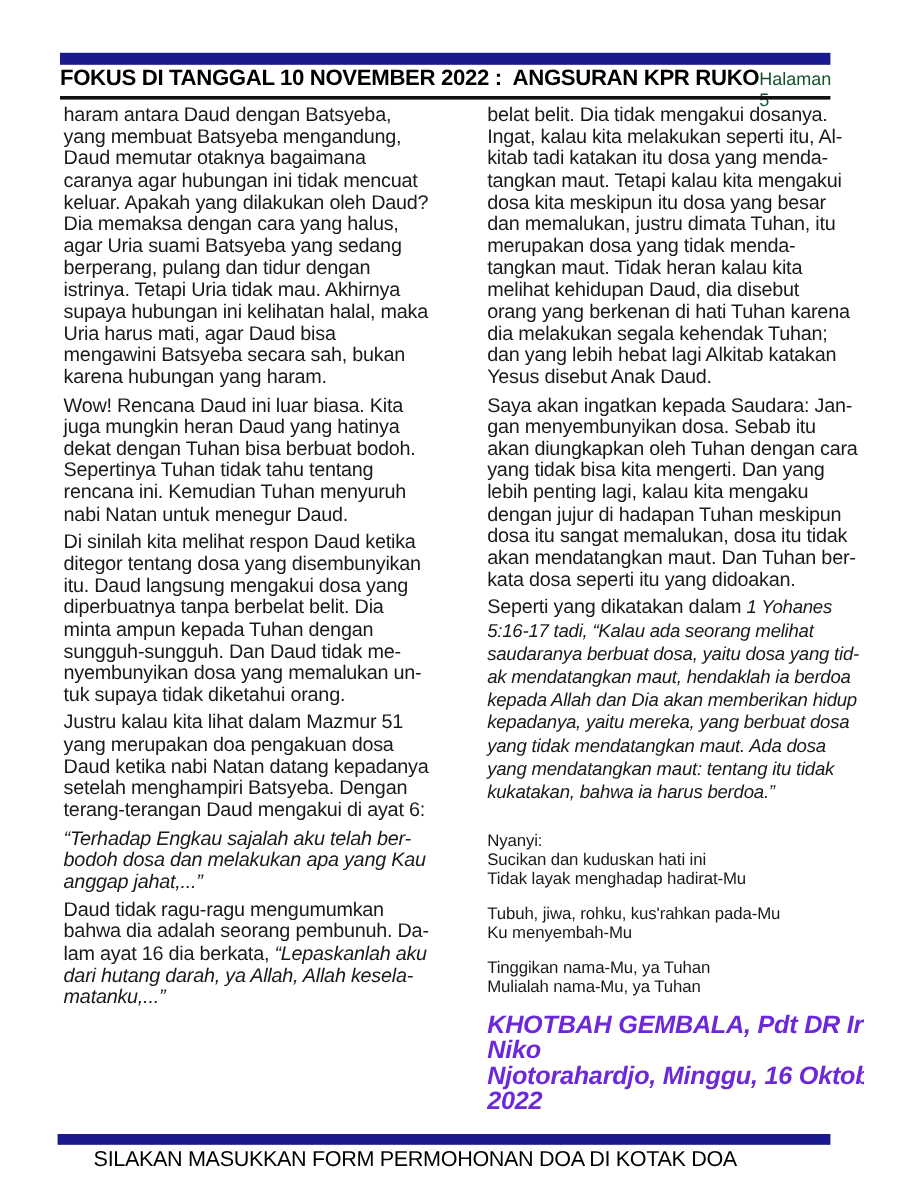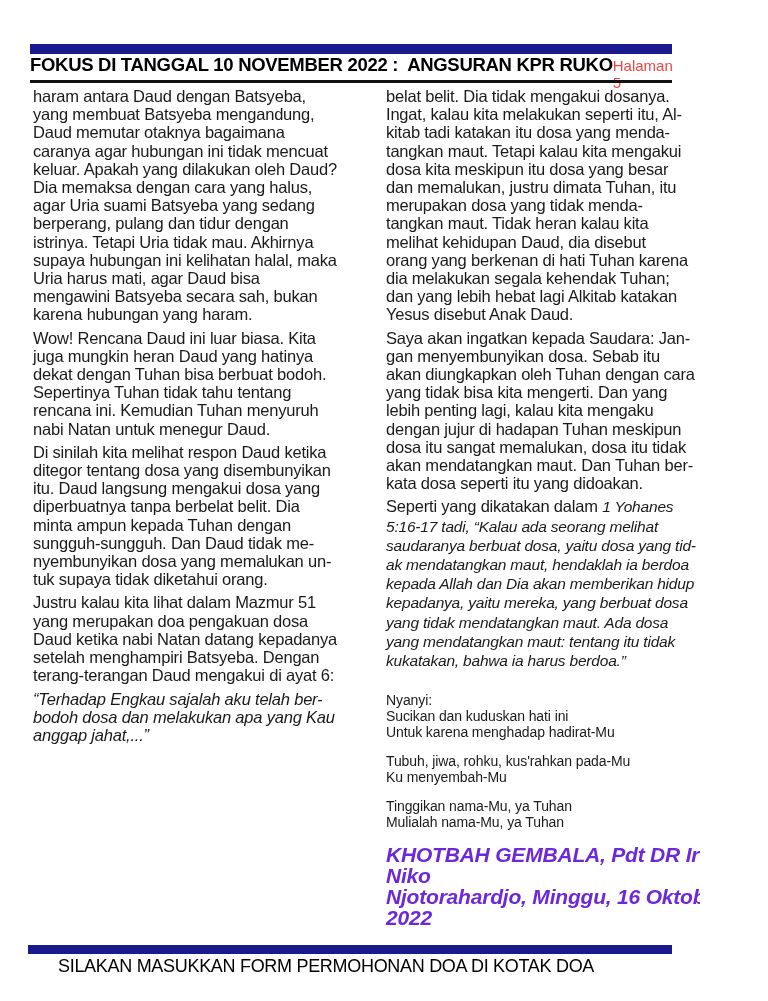--- a/index.html
+++ b/index.html
@@ -3,34 +3,35 @@
 <meta charset="utf-8">
 <style>
   html, body { margin: 0; padding: 0; background: #ffffff; }
   .page {
     position: relative;
     width: 700px; height: 1001px;
     background: #ffffff;
     font-family: "Liberation Sans", "DejaVu Sans", sans-serif;
     color: #1a1a1a;
     overflow: hidden;
+    margin-left: 20px;
   }
   .topbar {
     position: absolute; left: 30px; right: 28px; top: 44px; height: 10px;
     background: #1a1a8e;
   }
   .header-row {
     position: absolute; left: 30px; right: 28px; top: 54px; height: 26px;
     display: flex; align-items: baseline; justify-content: space-between;
   }
   .header-title {
     font-weight: bold; font-size: 18.5px; letter-spacing: -0.3px;
     white-space: pre; color: #000;
   }
-  .page-label { font-size: 15px; color: #ef4444; font-weight: normal; }
+  .page-label { font-size: 15px; color: #14532d; font-weight: normal; }
   .header-rule {
     position: absolute; left: 30px; right: 28px; top: 80px; height: 2.5px;
     background: #111;
   }
   .columns {
     position: absolute; left: 33px; top: 87px; width: 705px;
     display: flex; gap: 1px;
   }
   .col.left  { width: 352px; flex: 0 0 auto; }
   .col.right { width: 342px; flex: 0 0 auto; }
@@ -104,20 +105,25 @@
 nyembunyikan dosa yang memalukan un-
 tuk supaya tidak diketahui orang.</span></p>
         <p class="para"><span>Justru kalau kita lihat dalam Mazmur 51
 yang merupakan doa pengakuan dosa
 Daud ketika nabi Natan datang kepadanya
 setelah menghampiri Batsyeba. Dengan
 terang-terangan Daud mengakui di ayat 6:</span></p>
         <p class="para"><span class="it">“Terhadap Engkau sajalah aku telah ber-
 bodoh dosa dan melakukan apa yang Kau
 anggap jahat,...”</span></p>
+        <p class="para"><span>Daud tidak ragu-ragu mengumumkan
+bahwa dia adalah seorang pembunuh. Da-
+lam ayat 16 dia berkata, </span><span class="it">“Lepaskanlah aku
+dari hutang darah, ya Allah, Allah kesela-
+matanku,...”</span></p>
       </div>
     <div class="col right">
         <p class="para"><span>belat belit. Dia tidak mengakui dosanya.
 Ingat, kalau kita melakukan seperti itu, Al-
 kitab tadi katakan itu dosa yang menda-
 tangkan maut. Tetapi kalau kita mengakui
 dosa kita meskipun itu dosa yang besar
 dan memalukan, justru dimata Tuhan, itu
 merupakan dosa yang tidak menda-
 tangkan maut. Tidak heran kalau kita
@@ -139,21 +145,21 @@
 5:16-17 tadi, “Kalau ada seorang melihat
 saudaranya berbuat dosa, yaitu dosa yang tid-
 ak mendatangkan maut, hendaklah ia berdoa
 kepada Allah dan Dia akan memberikan hidup
 kepadanya, yaitu mereka, yang berbuat dosa
 yang tidak mendatangkan maut. Ada dosa
 yang mendatangkan maut: tentang itu tidak
 kukatakan, bahwa ia harus berdoa.”</span></p>
         <p class="para song"><span>Nyanyi:
 Sucikan dan kuduskan hati ini
-Untuk karena menghadap hadirat-Mu</span></p>
+Tidak layak menghadap hadirat-Mu</span></p>
         <p class="para song"><span>Tubuh, jiwa, rohku, kus'rahkan pada-Mu
 Ku menyembah-Mu</span></p>
         <p class="para song"><span>Tinggikan nama-Mu, ya Tuhan
 Mulialah nama-Mu, ya Tuhan</span></p>
         <p class="para signature"><span class="it bd">KHOTBAH GEMBALA, Pdt DR Ir Niko
 Njotorahardjo, Minggu, 16 Oktober
 2022</span></p>
       </div>
   </div>
 

